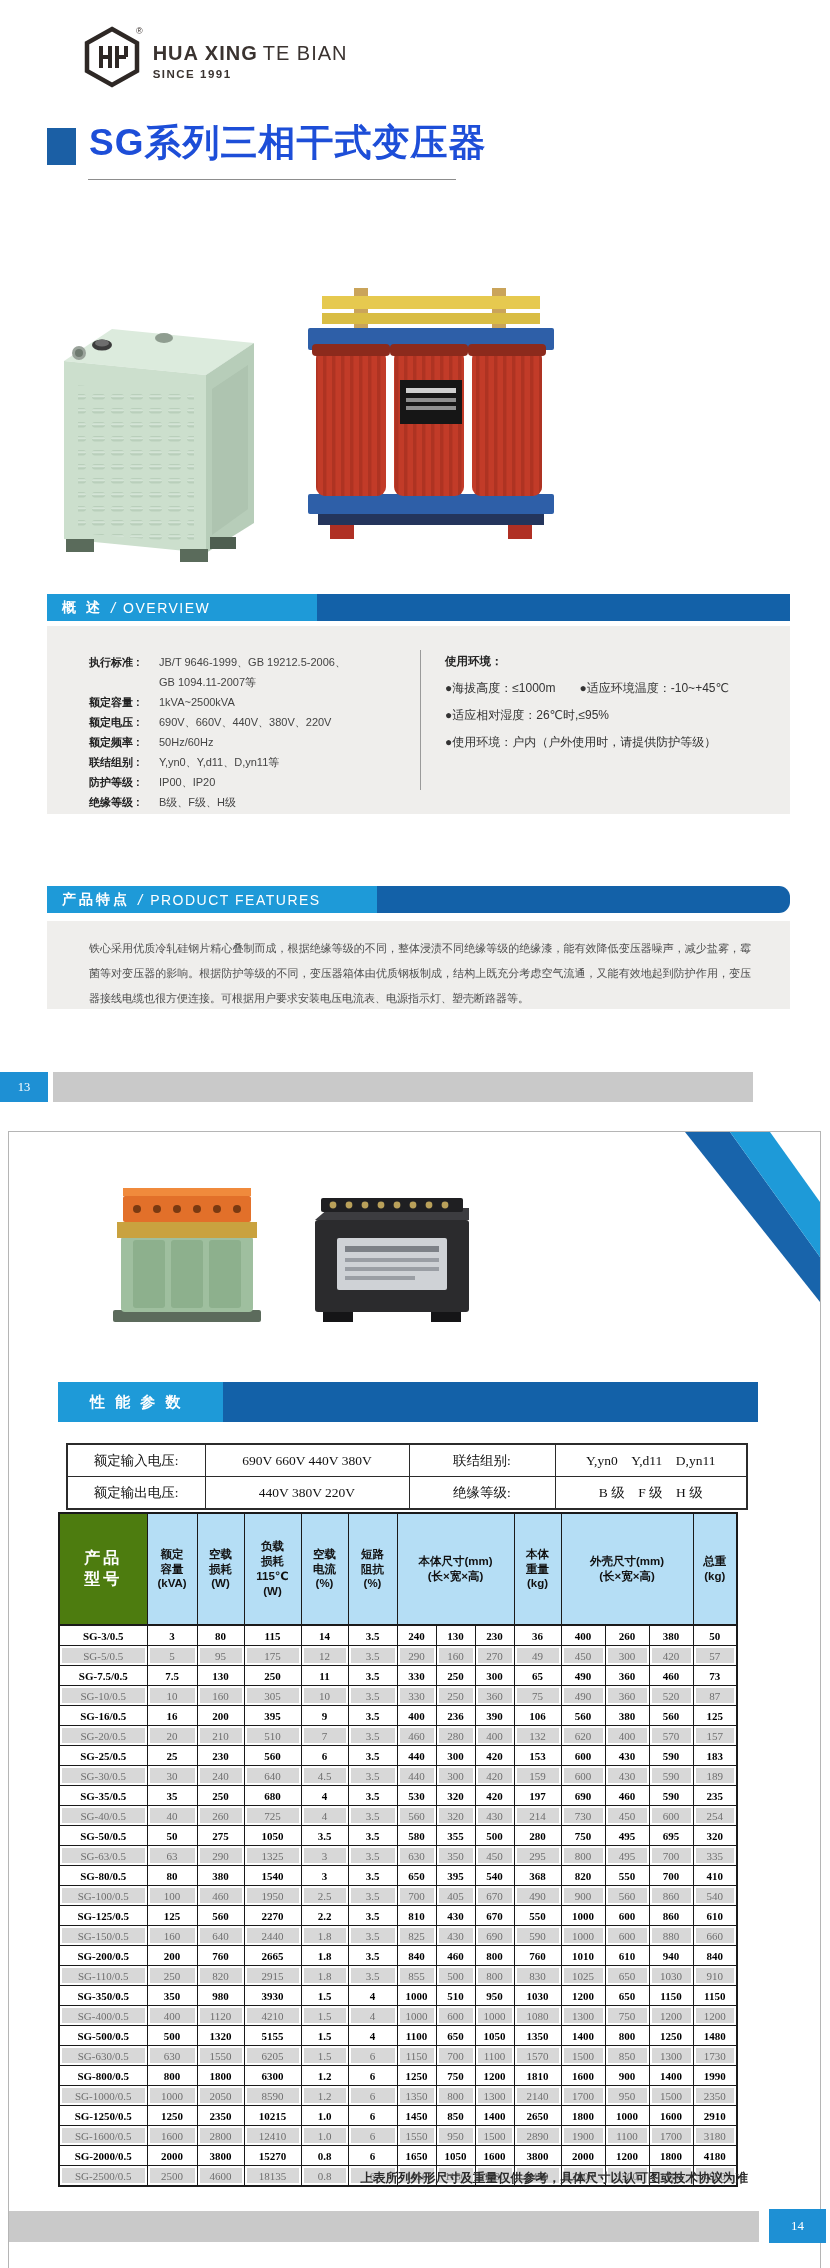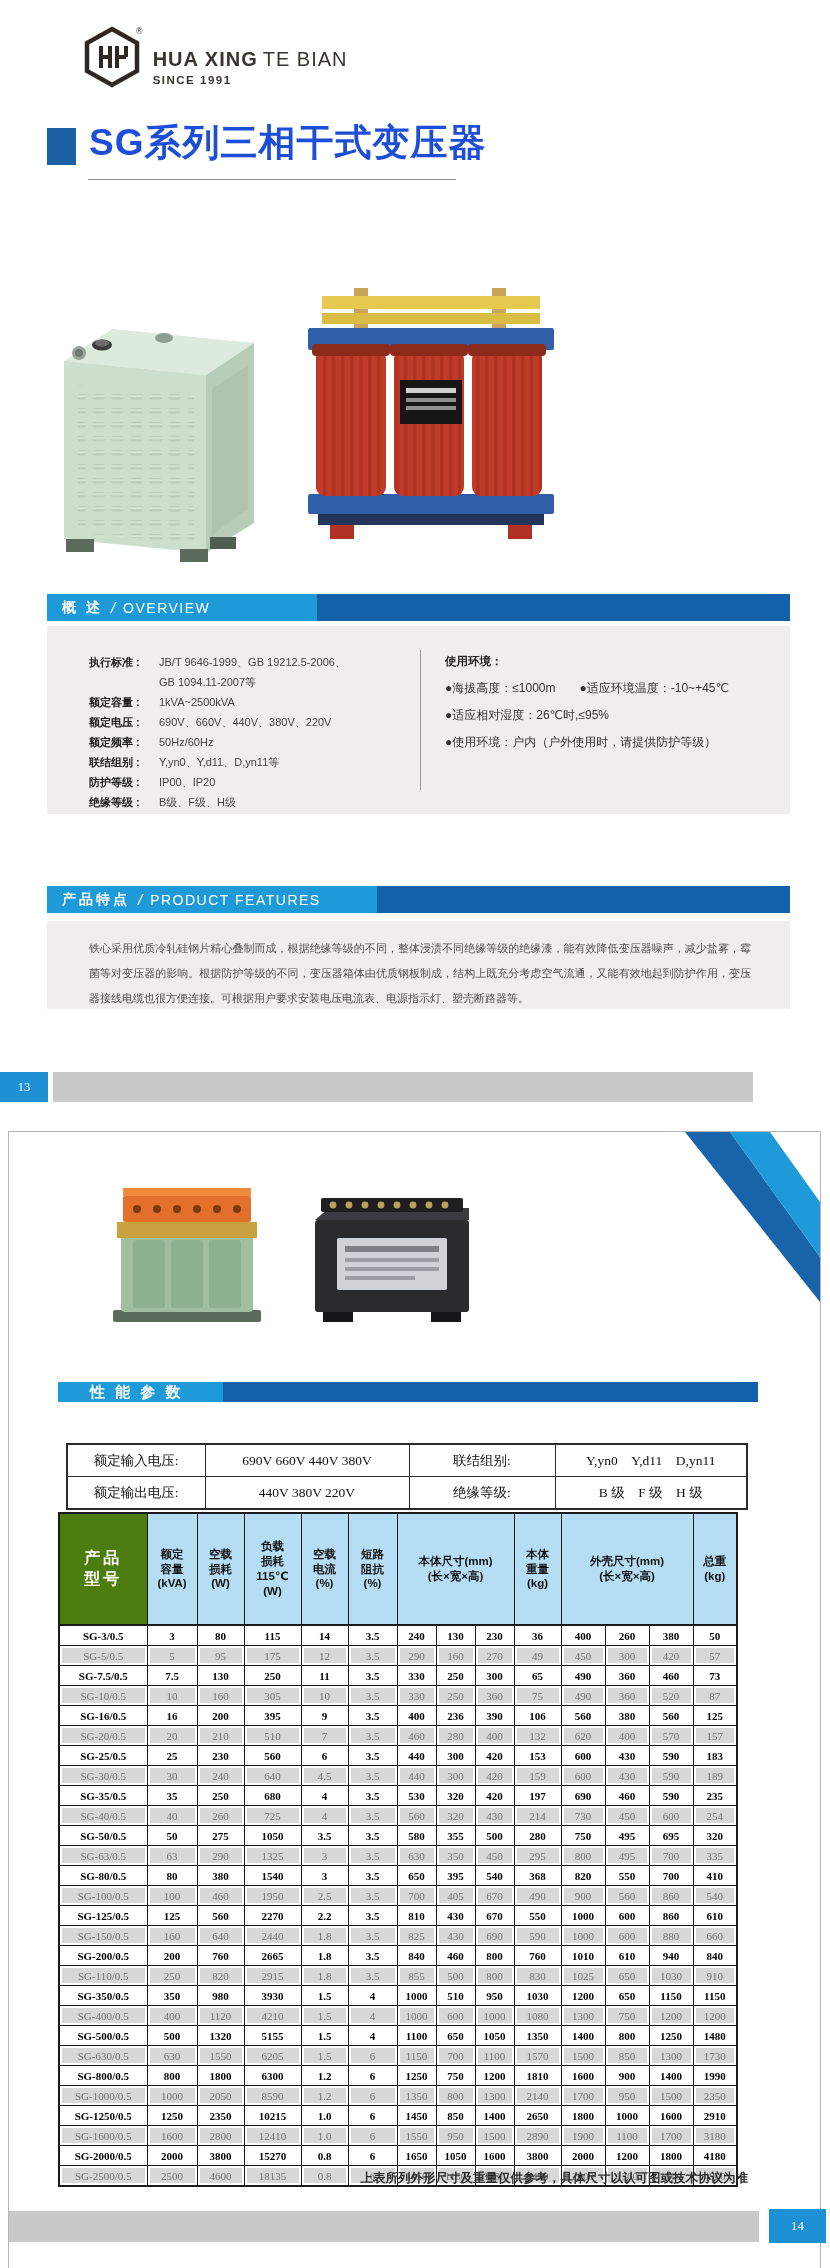--- a/index.html
+++ b/index.html
@@ -3,21 +3,21 @@
 <meta charset="utf-8">
 <style>
   html,body{margin:0;padding:0;background:#fff;}
   .canvas{position:relative;width:830px;height:2268px;background:#fff;overflow:hidden;
           font-family:"Liberation Sans","DejaVu Sans",sans-serif;color:#333;}
 
   
   .logo{position:absolute;left:84px;top:26px;display:flex;align-items:flex-start;}
   .logo-hex{width:56px;height:62px;}
   .logo-reg{font-size:9px;color:#3a3330;margin-left:-4px;margin-top:0;}
-  .logo-text{margin-left:10px;margin-top:22px;}
+  .logo-text{margin-left:10px;margin-top:16px;}
   .logo-name{font-size:20px;color:#3a3330;letter-spacing:1px;}
   .logo-name .b{font-weight:800;}
   .logo-name .l{font-weight:400;margin-left:5px;}
   .logo-since{font-size:11.5px;font-weight:700;color:#3a3330;letter-spacing:1.5px;margin-top:3px;}
 
   
   .title-square{position:absolute;left:47px;top:128px;width:29px;height:37px;background:#1b5fa5;}
   .page-title{position:absolute;left:89px;top:118px;font-size:37px;font-weight:800;color:#1d4ed8;letter-spacing:1px;}
   .title-rule{position:absolute;left:88px;top:179px;width:368px;height:1px;background:#8d8d8d;}
   .intro{position:absolute;left:88px;top:190px;width:372px;font-size:11px;line-height:19px;
@@ -27,21 +27,21 @@
   .photo1{position:absolute;left:52px;top:293px;width:212px;height:278px;}
   .photo2{position:absolute;left:296px;top:280px;width:272px;height:282px;}
 
   
   .sec-bar{position:absolute;left:47px;width:743px;height:27px;background:#1361a8;display:flex;}
   .sec-bar .light{height:100%;background:#1e9ad8;display:flex;align-items:center;padding-left:15px;box-sizing:border-box;}
   .sec-bar .cn{font-size:14px;font-weight:700;color:#fff;letter-spacing:3px;}
   .sec-bar .sep{font-size:15px;color:#fff;margin:0 8px;font-style:italic;}
   .sec-bar .en{font-size:14px;color:#fff;letter-spacing:1.5px;}
   #overview-bar{top:594px;} #overview-bar .light{width:270px;}
-  #features-bar{top:886px;} #features-bar .light{width:330px;}
+  #features-bar{top:886px;border-radius:11px;} #features-bar .light{width:330px;}
 
   
   .overview-box{position:absolute;left:47px;top:626px;width:743px;height:188px;background:#efeeec;}
   .spec-list{position:absolute;left:42px;top:26px;width:320px;}
   .spec-row{display:flex;font-size:11px;line-height:20px;}
   .spec-label{flex:0 0 70px;font-weight:700;color:#222;}
   .spec-value{color:#444;white-space:pre-line;}
   .env-divider{position:absolute;left:373px;top:24px;width:1px;height:140px;background:#9a9a9a;}
   .env{position:absolute;left:398px;top:28px;width:330px;}
   .env-title{font-size:11.5px;font-weight:700;color:#222;margin-bottom:11px;}
@@ -65,21 +65,21 @@
 
   
   .page2-frame{position:absolute;left:8px;top:1131px;width:813px;height:1137px;
                border:1px solid #b5b5b5;border-bottom:none;box-sizing:border-box;overflow:hidden;}
   .corner-deco{position:absolute;right:0;top:0;width:190px;height:170px;}
 
   .photo3{position:absolute;left:103px;top:1178px;width:168px;height:158px;}
   .photo4{position:absolute;left:303px;top:1186px;width:178px;height:142px;}
 
   
-  #perf-bar{position:absolute;left:58px;top:1382px;width:700px;height:20px;background:#1361a8;display:flex;}
+  #perf-bar{position:absolute;left:58px;top:1382px;width:700px;height:40px;background:#1361a8;display:flex;}
   #perf-bar .light{width:165px;height:100%;background:#1e9ad8;display:flex;align-items:center;
                    padding-left:32px;box-sizing:border-box;}
   #perf-bar .cn{font-size:15px;font-weight:700;color:#fff;letter-spacing:3px;}
 
   
   .io-table{position:absolute;left:66px;top:1443px;border-collapse:collapse;table-layout:fixed;
             font-family:"Liberation Serif","DejaVu Serif",serif;}
   .io-table td{border:1px solid #2b2b2b;height:29px;text-align:center;font-size:13.5px;color:#111;background:#fff;}
   .io-table{border:2px solid #2b2b2b;}
   .io-c1{width:138px;} .io-c2{width:204px;} .io-c3{width:146px;} .io-c4{width:192px;}

